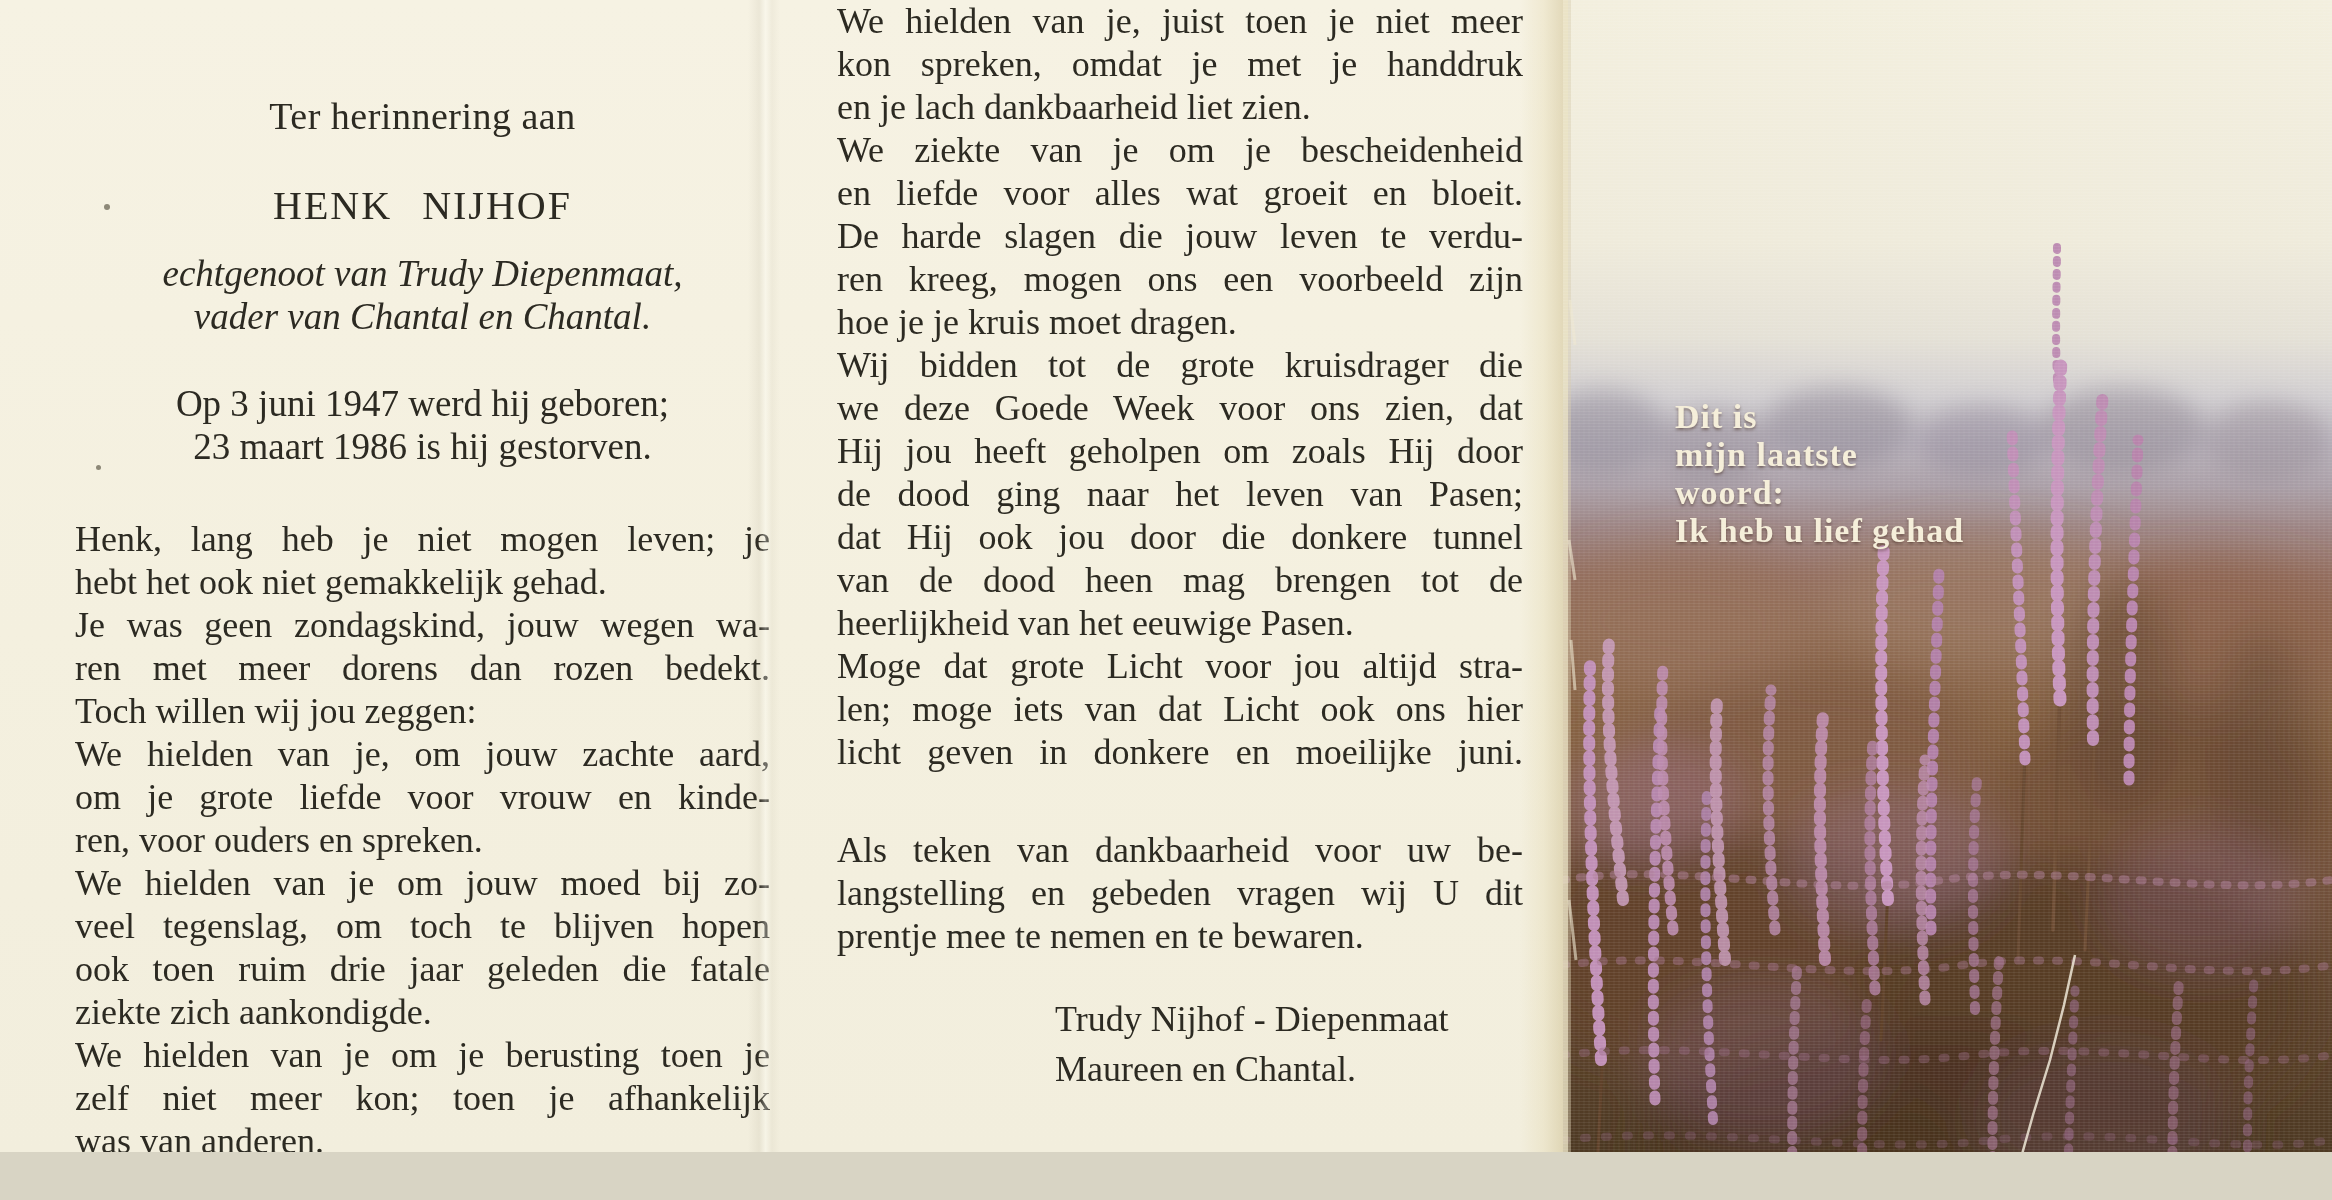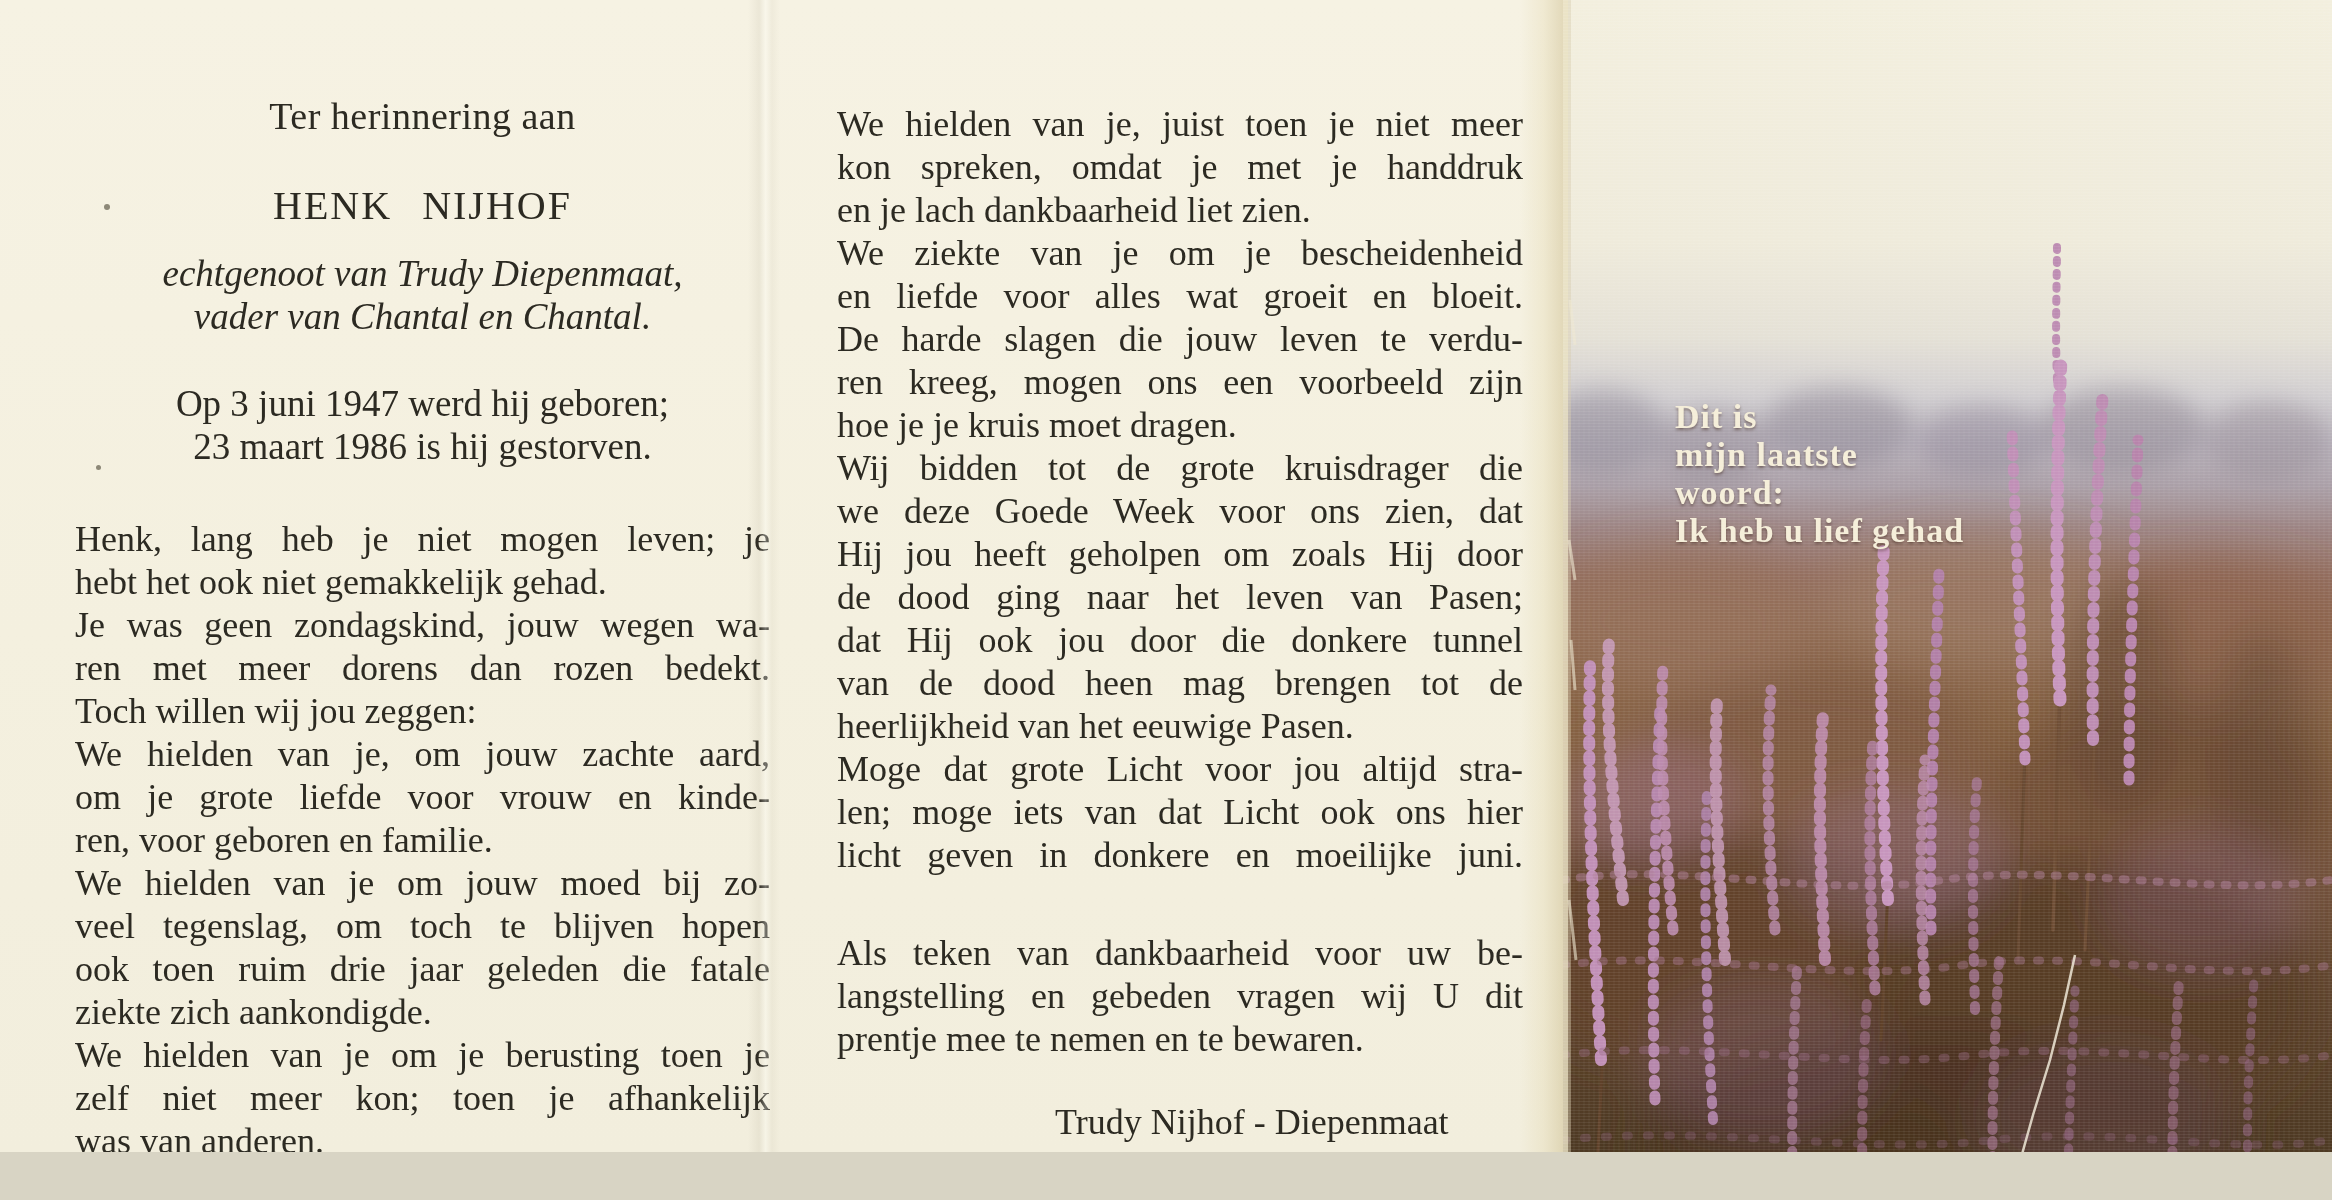--- a/index.html
+++ b/index.html
@@ -15,21 +15,21 @@
   .col.left{left:75px;width:695px;}
   .col.mid{left:837px;width:686px;}
   .ln{min-height:43px;}
   .j{text-align:justify;text-align-last:justify;}
   .center{text-align:center;}
   .dedication{margin-top:95px;font-size:38px;letter-spacing:.5px;}
   .deceased-name{margin-top:46px;font-size:40px;letter-spacing:2px;word-spacing:18px;}
   .relation{margin-top:25px;font-size:37px;font-style:italic;}
   .dates{margin-top:44px;font-size:37px;}
   .left .body{margin-top:50px;}
-  .mid .body{margin-top:103px;}
+  .mid .body{}
   .mid .closing{margin-top:55px;}
   .signature{margin-top:36px;padding-left:218px;line-height:50px;}
   
   .fold{
     position:absolute;left:748px;top:0;width:32px;height:1200px;
     background:linear-gradient(90deg, rgba(0,0,0,0) 0%, rgba(110,100,70,.08) 35%,
                rgba(255,255,248,.35) 55%, rgba(110,100,70,.05) 75%, rgba(0,0,0,0) 100%);
   }
   .fold2{
     position:absolute;left:1520px;top:0;width:43px;height:1200px;
@@ -72,21 +72,21 @@
         <div class="ln">23 maart 1986 is hij gestorven.</div>
       </div>
     <div class="body">
         <div class="ln j">Henk, lang heb je niet mogen leven; je</div>
         <div class="ln">hebt het ook niet gemakkelijk gehad.</div>
         <div class="ln j">Je was geen zondagskind, jouw wegen wa-</div>
         <div class="ln j">ren met meer dorens dan rozen bedekt.</div>
         <div class="ln">Toch willen wij jou zeggen:</div>
         <div class="ln j">We hielden van je, om jouw zachte aard,</div>
         <div class="ln j">om je grote liefde voor vrouw en kinde-</div>
-        <div class="ln">ren, voor geboren en familie.</div>
+        <div class="ln">ren, voor ouders en spreken.</div>
         <div class="ln j">We hielden van je om jouw moed bij zo-</div>
         <div class="ln j">veel tegenslag, om toch te blijven hopen</div>
         <div class="ln j">ook toen ruim drie jaar geleden die fatale</div>
         <div class="ln">ziekte zich aankondigde.</div>
         <div class="ln j">We hielden van je om je berusting toen je</div>
         <div class="ln j">zelf niet meer kon; toen je afhankelijk</div>
         <div class="ln">was van anderen.</div>
       </div>
   </div>
 

